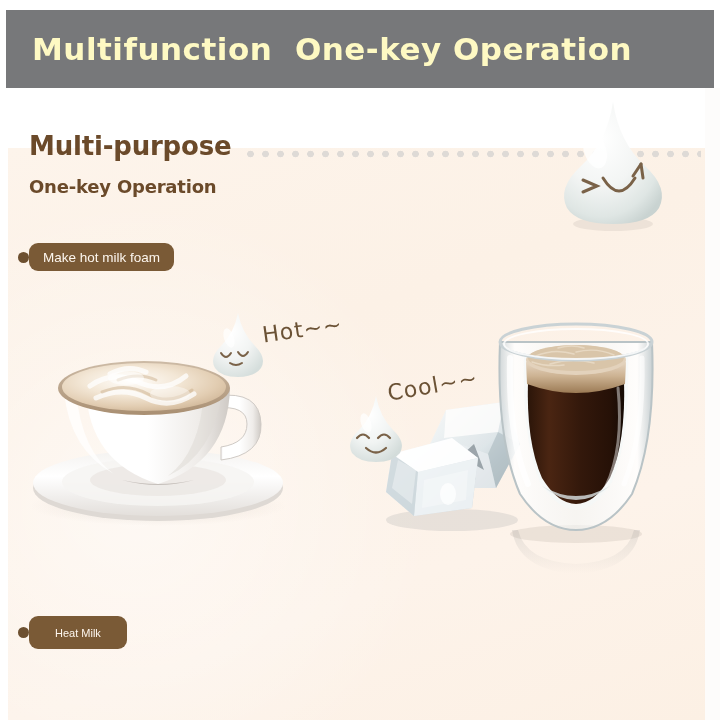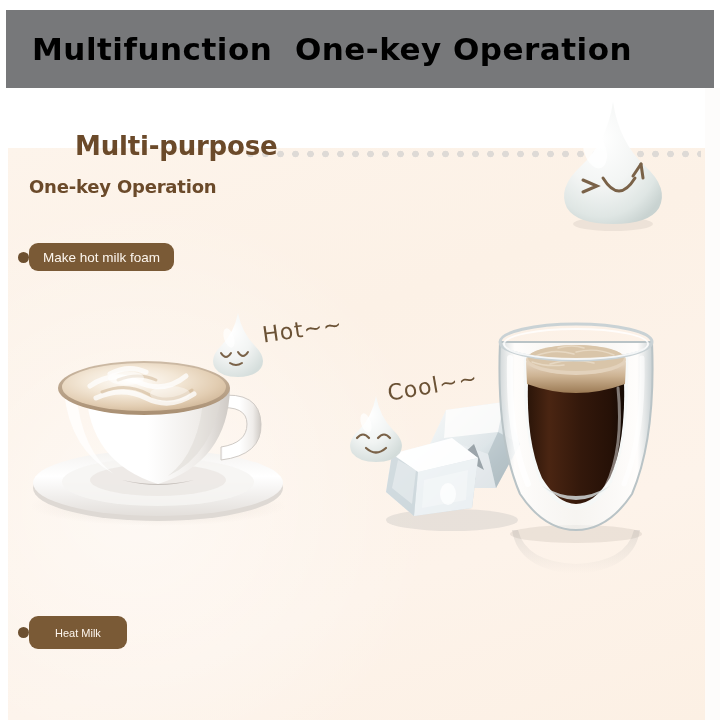--- a/index.html
+++ b/index.html
@@ -27,21 +27,21 @@
     width: 708px;
     height: 78px;
     background: #77787a;
     box-sizing: border-box;
   }
   .header-title {
     position: absolute;
     left: 26px;
     top: 50%;
     transform: translateY(-50%);
-    color: #000000;
+    color: #fef9c3;
     font-size: 31px;
     font-weight: bold;
     letter-spacing: 0.5px;
     white-space: pre;
     font-family: "DejaVu Sans", sans-serif;
   }
 
   
   .cream-panel {
     position: absolute;
@@ -96,21 +96,20 @@
     color: #6b4a2a;
     font-weight: bold;
     font-family: "DejaVu Sans", sans-serif;
     letter-spacing: -0.2px;
     white-space: nowrap;
   }
   .headline-1 {
     left: 29px;
     top: 131px;
     font-size: 26px;
-    margin-left: 46px;
   }
   .headline-2 {
     left: 29px;
     top: 176px;
     font-size: 18px;
   }
 
   
   .label-group {
     position: absolute;

